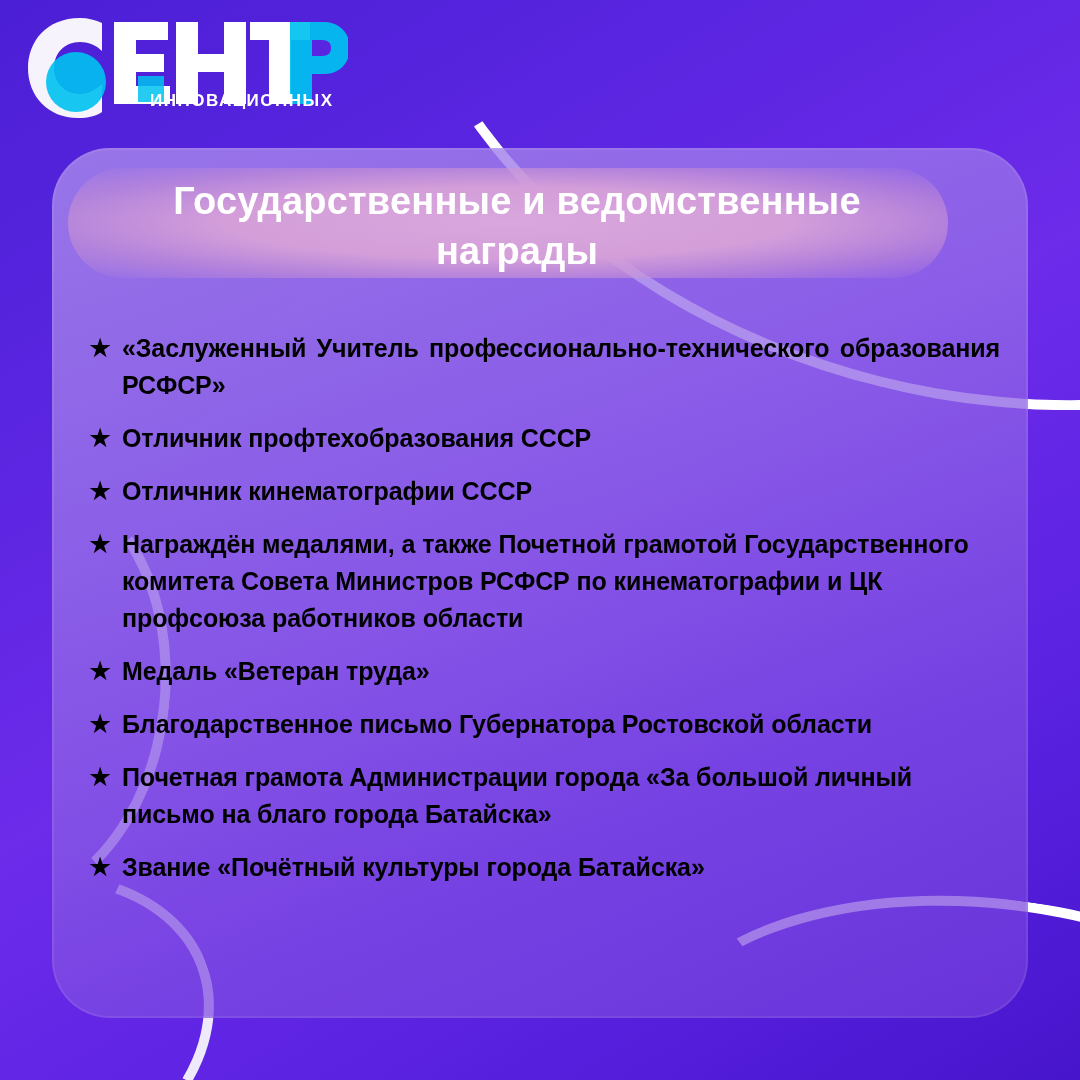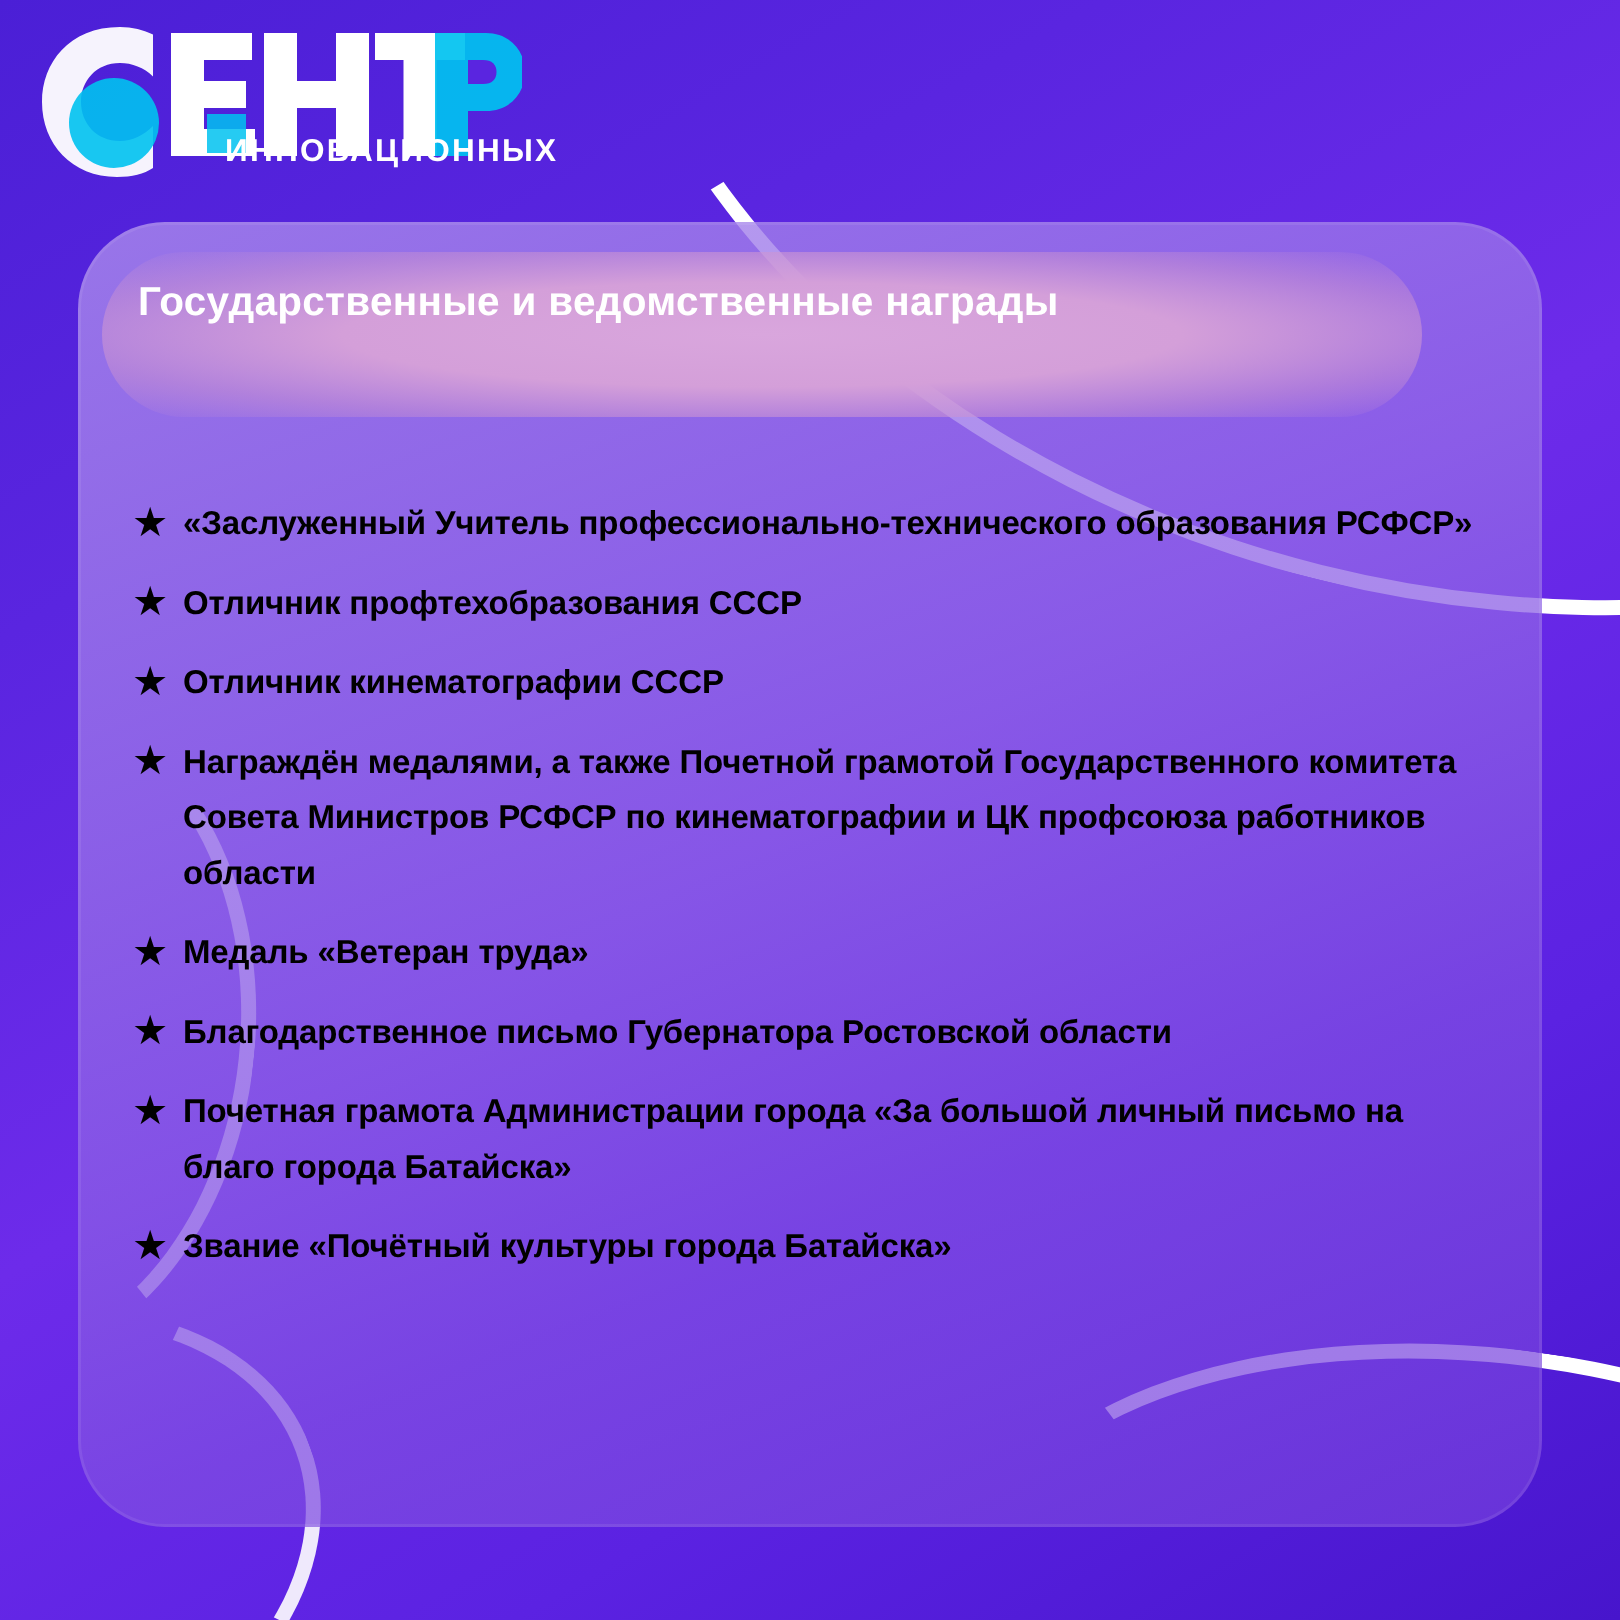--- a/index.html
+++ b/index.html
@@ -68,21 +68,21 @@
     width: 330px;
     height: 130px;
   }
   .logo svg { display: block; }
   .logo-sub {
     position: absolute;
     left: 132px;
     top: 78px;
     color: #ffffff;
     font-weight: bold;
-    font-size: 21px;
+    font-size: 17px;
     letter-spacing: 1.5px;
     line-height: 26px;
     text-transform: uppercase;
   }
 
   
   .card {
     position: absolute;
     left: 52px;
     top: 148px;
@@ -100,23 +100,23 @@
     width: 880px;
     height: 110px;
     background: radial-gradient(ellipse at center, #d9a6dd 0%, #d49fd9 45%, rgba(201,145,210,.55) 75%, rgba(180,130,205,0) 100%);
     border-radius: 55px;
   }
   .title-text {
     position: absolute;
     left: 40px;
     top: 28px;
     width: 850px;
-    text-align: left;
+    text-align: center;
     color: #ffffff;
-    font-size: 27px;
+    font-size: 38px;
     font-weight: bold;
     line-height: 50px;
     letter-spacing: .2px;
   }
 
   .awards {
     position: absolute;
     left: 36px;
     top: 182px;
     width: 912px;
@@ -133,21 +133,21 @@
   .star {
     flex: 0 0 auto;
     width: 34px;
     font-size: 27px;
     line-height: 37px;
     color: #000000;
     text-align: left;
   }
   .award-text {
     flex: 1 1 auto;
-    font-size: 22px;
+    font-size: 25px;
     font-weight: bold;
     line-height: 37px;
     letter-spacing: -.1px;
   }
   .award-item.justify .award-text {
     text-align: justify;
     text-align-last: left;
   }
 </style>
 </head>

